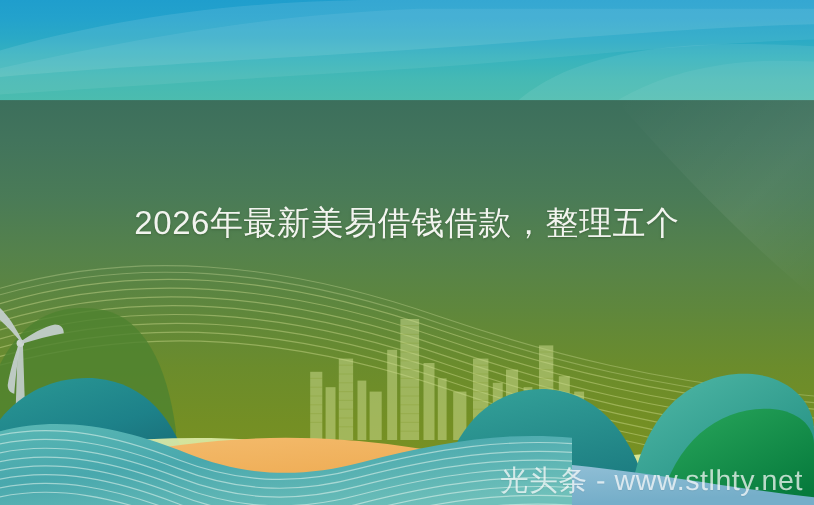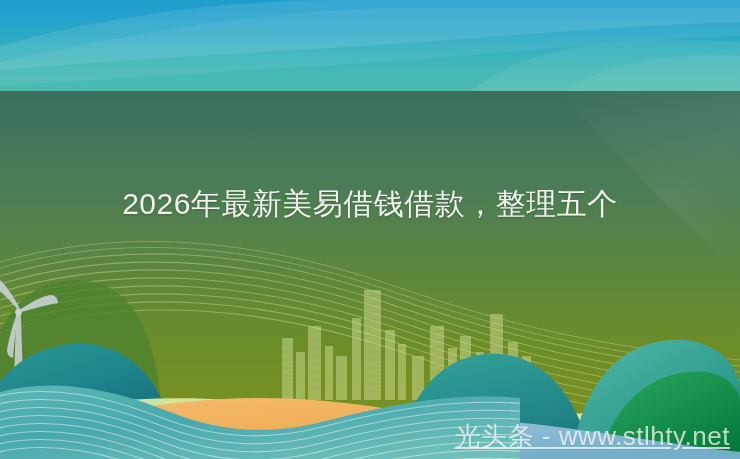--- a/index.html
+++ b/index.html
@@ -71,21 +71,20 @@
     right: 10px;
     bottom: 6px;
     z-index: 60;
     color: rgba(255,255,255,0.72);
     font-size: 26px;
     line-height: 34px;
     letter-spacing: 0.5px;
     white-space: nowrap;
     text-shadow: 0 1px 1px rgba(0,0,0,0.06);
     pointer-events: none;
-    text-decoration: underline;
   }
   svg { display: block; }
 </style>
 </head>
 <body>
 
 <div id="banner">
 
   <div id="sky" class="layer"></div>
 

